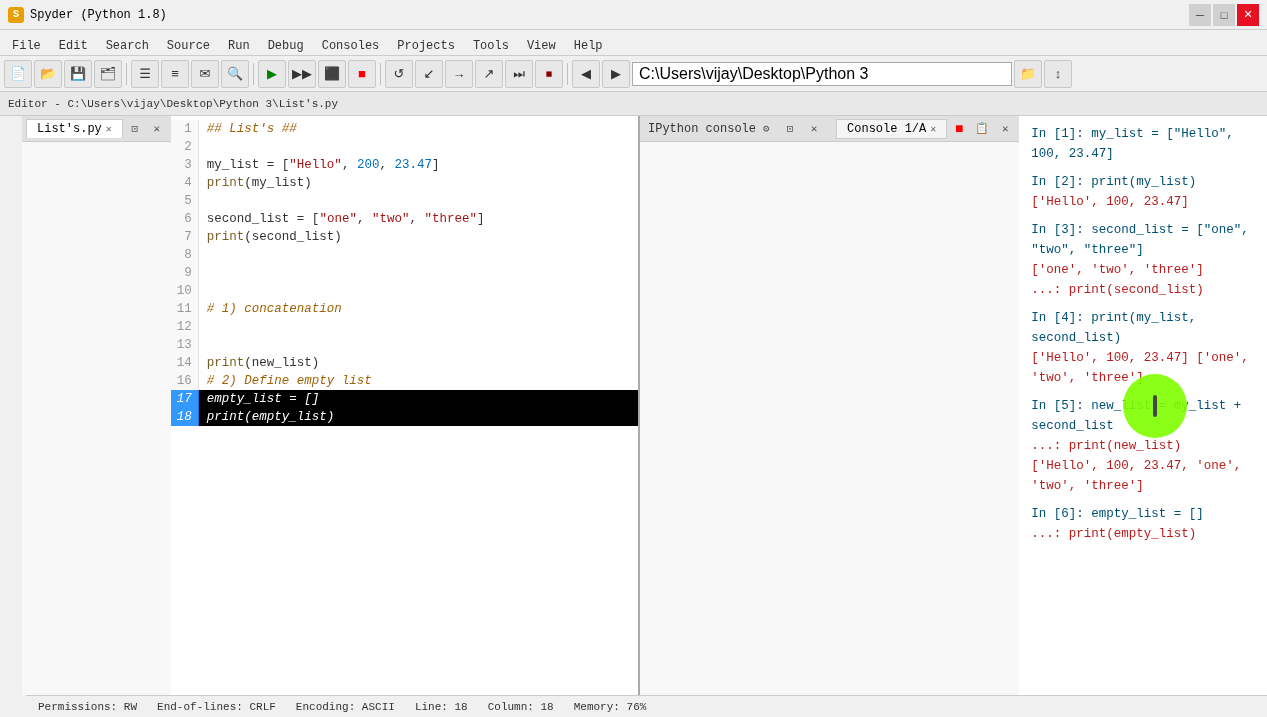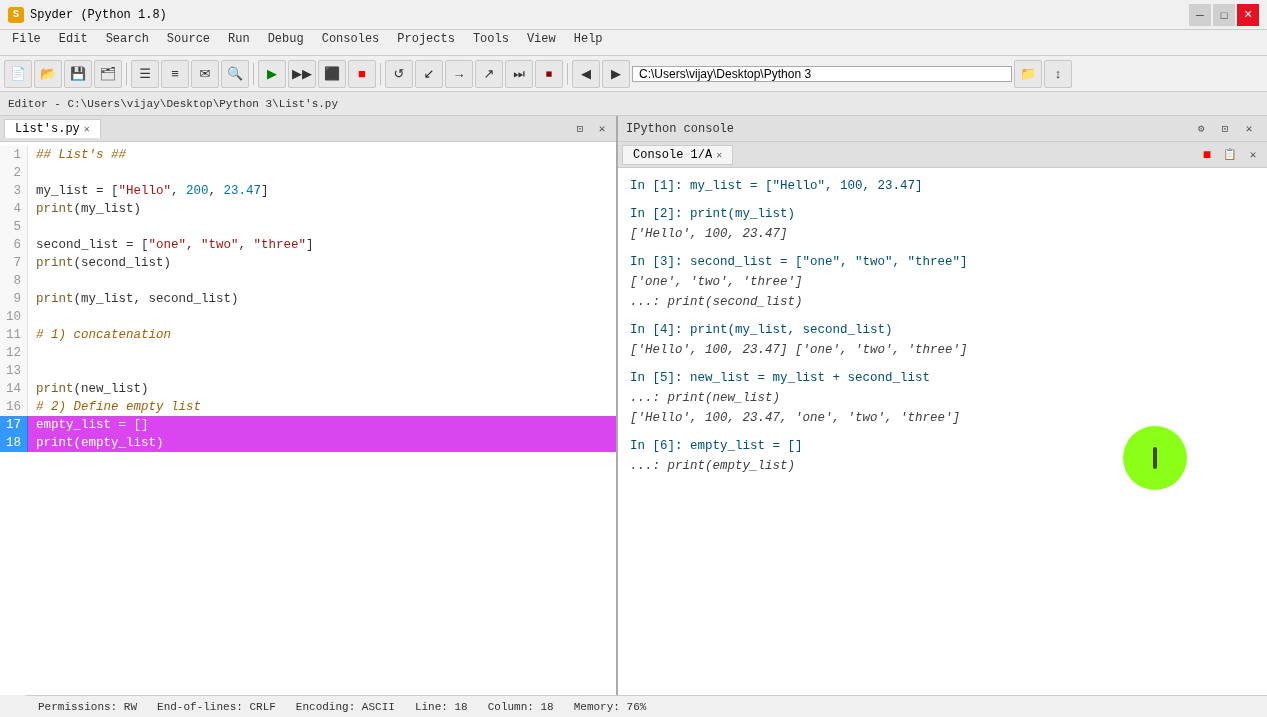--- a/index.html
+++ b/index.html
@@ -38,21 +38,21 @@
       display: flex; align-items: center; justify-content: center;
       font-size: 11px; color: #333;
     }
     #titlebar .win-btn.close { background: #e81123; color: white; }
 
     
     #menubar {
       background: #f0f0f0;
       height: 26px;
       display: flex;
-      align-items: flex-start;
+      align-items: flex-end;
       padding: 0 4px;
       border-bottom: 1px solid #ccc;
       gap: 2px;
     }
     .menu-item {
       padding: 2px 8px;
       font-size: 12px;
       cursor: pointer;
       color: #333;
     }
@@ -71,25 +71,25 @@
       width: 28px; height: 28px;
       background: #e8e8e8;
       border: 1px solid #c8c8c8;
       border-radius: 2px;
       cursor: pointer;
       display: flex; align-items: center; justify-content: center;
       font-size: 13px; color: #333;
     }
     .tb-separator { width: 1px; height: 22px; background: #c0c0c0; margin: 0 2px; }
     .tb-path-input {
-      height: 16px;
+      height: 24px;
       width: 380px;
       border: 1px solid #aaa;
       padding: 0 6px;
-      font-size: 12px;
+      font-size: 16px;
       background: white;
     }
 
     
     #editorpath {
       background: #e8e8e8;
       height: 24px;
       display: flex;
       align-items: center;
       padding: 0 8px;
@@ -103,22 +103,23 @@
     #main {
       display: flex;
       height: calc(717px - 30px - 26px - 36px - 24px - 22px);
     }
 
     
     #editor-pane {
       width: 618px;
       border-right: 2px solid #aaa;
       display: flex;
-      flex-direction: column;
+      flex-direction: row;
       background: #f8f8f8;
+      margin-left: 22px;
     }
     .pane-tabs {
       display: flex;
       align-items: center;
       background: #e0e0e0;
       height: 26px;
       border-bottom: 1px solid #ccc;
       padding: 0 4px;
       gap: 2px;
     }
@@ -157,30 +158,31 @@
       flex-shrink: 0;
       background: #f8f8f8;
       border-right: 1px solid #e0e0e0;
     }
     .line-code {
       padding-left: 8px;
       color: #333;
       white-space: pre;
     }
     .highlighted {
-      background: #d946ef;
+      background: #000000;
       color: white;
+      font-style: italic;
     }
     .highlighted .line-code { color: white; }
 
     
     #ipython-pane {
       flex: 1;
       display: flex;
-      flex-direction: column;
+      flex-direction: row;
       background: #f8f8f8;
     }
     #ipython-header {
       background: #e0e0e0;
       height: 26px;
       display: flex;
       align-items: center;
       padding: 0 8px;
       border-bottom: 1px solid #ccc;
       font-size: 12px;
@@ -207,21 +209,21 @@
       flex: 1;
       background: white;
       padding: 8px 12px;
       overflow: auto;
       font-family: 'Consolas', 'Courier New', monospace;
       font-size: 12.5px;
       line-height: 20px;
       position: relative;
     }
     .console-prompt { color: #005073; }
-    .console-out { color: #404040; font-style: italic; }
+    .console-out { color: #b91c1c; }
     .console-block { margin-bottom: 8px; }
 
     
     #cursor-circle {
       position: absolute;
       width: 64px; height: 64px;
       background: #80ff00;
       border-radius: 50%;
       top: 258px; right: 80px;
       opacity: 0.9;
@@ -370,21 +372,20 @@
         <span class="line-code"><span class="c-fn">print</span>(second_list)</span>
       </div>
 
       <div class="code-line">
         <span class="line-num">8</span>
         <span class="line-code"></span>
       </div>
 
       <div class="code-line">
         <span class="line-num">9</span>
-        <span class="line-code"><span class="c-fn">print</span>(my_list, second_list)</span>
       </div>
 
       <div class="code-line">
         <span class="line-num">10</span>
         <span class="line-code"></span>
       </div>
 
       <div class="code-line">
         <span class="line-num">11</span>
         <span class="line-code"><span class="c-comment"># 1) concatenation</span></span>

